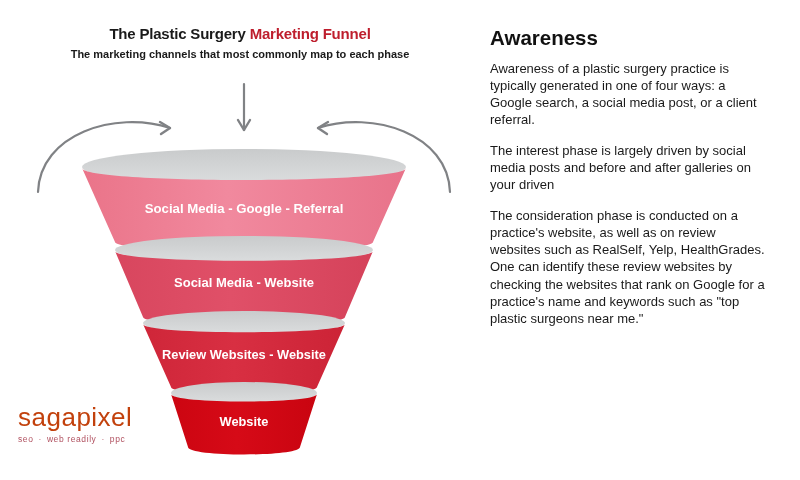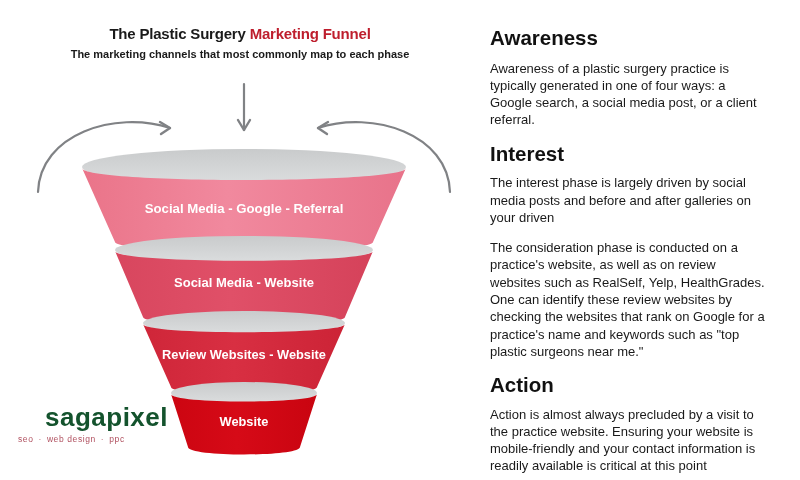--- a/index.html
+++ b/index.html
@@ -71,24 +71,23 @@
   .logo {
     position: absolute;
     left: 18px;
     top: 404px;
     width: 150px;
   }
   .logo-word {
     font-family: "Liberation Sans", sans-serif;
     font-size: 26px;
     letter-spacing: 0.5px;
-    color: #14532d;
+    color: #c2410c;
     line-height: 1;
-    font-weight: 700;
-    text-align: right;
+    font-weight: 400;
   }
   .logo-tag {
     margin-top: 4px;
     font-size: 8.5px;
     letter-spacing: 0.6px;
     color: #b0505f;
     white-space: nowrap;
   }
   .logo-tag .dot { opacity: 0.85; padding: 0 2px; }
 
@@ -194,38 +193,33 @@
 
       <g>
         <ellipse cx="244" cy="321" rx="73" ry="11" fill="url(#rimGrad)"></ellipse>
         <path d="M 171,322 C 171,332 317,332 317,322 L 300,375 C 300,385 188,385 188,375 Z" fill="url(#g4)"></path>
         <text class="seg-label" x="244" y="354" font-size="12.8">Website</text>
       </g>
     </svg>
 
     <div class="logo">
       <div class="logo-word">sagapixel</div>
-      <div class="logo-tag"><span>seo</span><span class="dot">&nbsp;·&nbsp;</span><span>web design</span><span class="dot">&nbsp;·&nbsp;</span><span>ppc</span></div>
+      <div class="logo-tag"><span>seo</span><span class="dot">&nbsp;·&nbsp;</span><span>web readily</span><span class="dot">&nbsp;·&nbsp;</span><span>ppc</span></div>
     </div>
   </div>
 
   <div class="right-panel">
 
     <div class="phase phase-awareness">
       <h2 class="phase-heading">Awareness</h2>
       <p class="phase-body">Awareness of a plastic surgery practice is typically generated in one of four ways: a Google search, a social media post, or a client referral.</p>
     </div>
 
     <div class="phase">
-      <h2 class="phase-heading">Interest</h2>
       <p class="phase-body">The interest phase is largely driven by social media posts and before and after galleries on your driven</p>
     </div>
 
     <div class="phase">
       <p class="phase-body">The consideration phase is conducted on a practice's website, as well as on review websites such as RealSelf, Yelp, HealthGrades. One can identify these review websites by checking the websites that rank on Google for a practice's name and keywords such as "top plastic surgeons near me."</p>
     </div>
 
-    <div class="phase">
-      <h2 class="phase-heading">Action</h2>
-      <p class="phase-body">Action is almost always precluded by a visit to the practice website. Ensuring your website is mobile-friendly and your contact information is readily available is critical at this point</p>
-    </div>
   </div>
 </div>
 
 </body></html>

